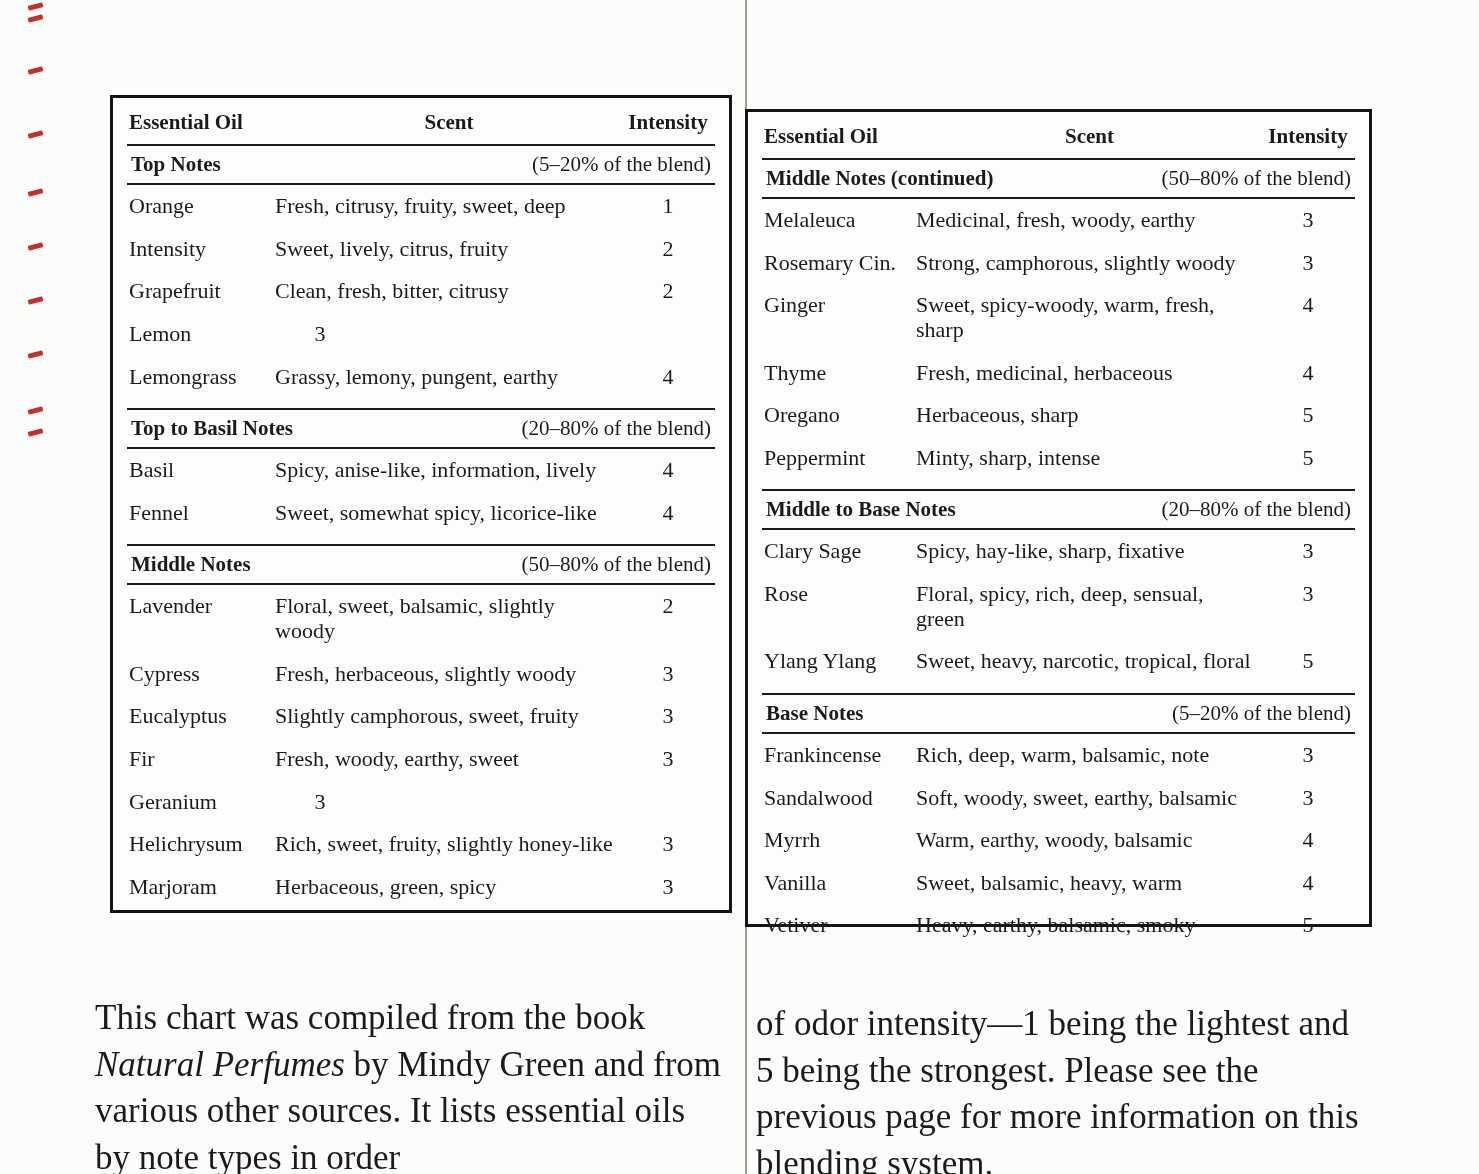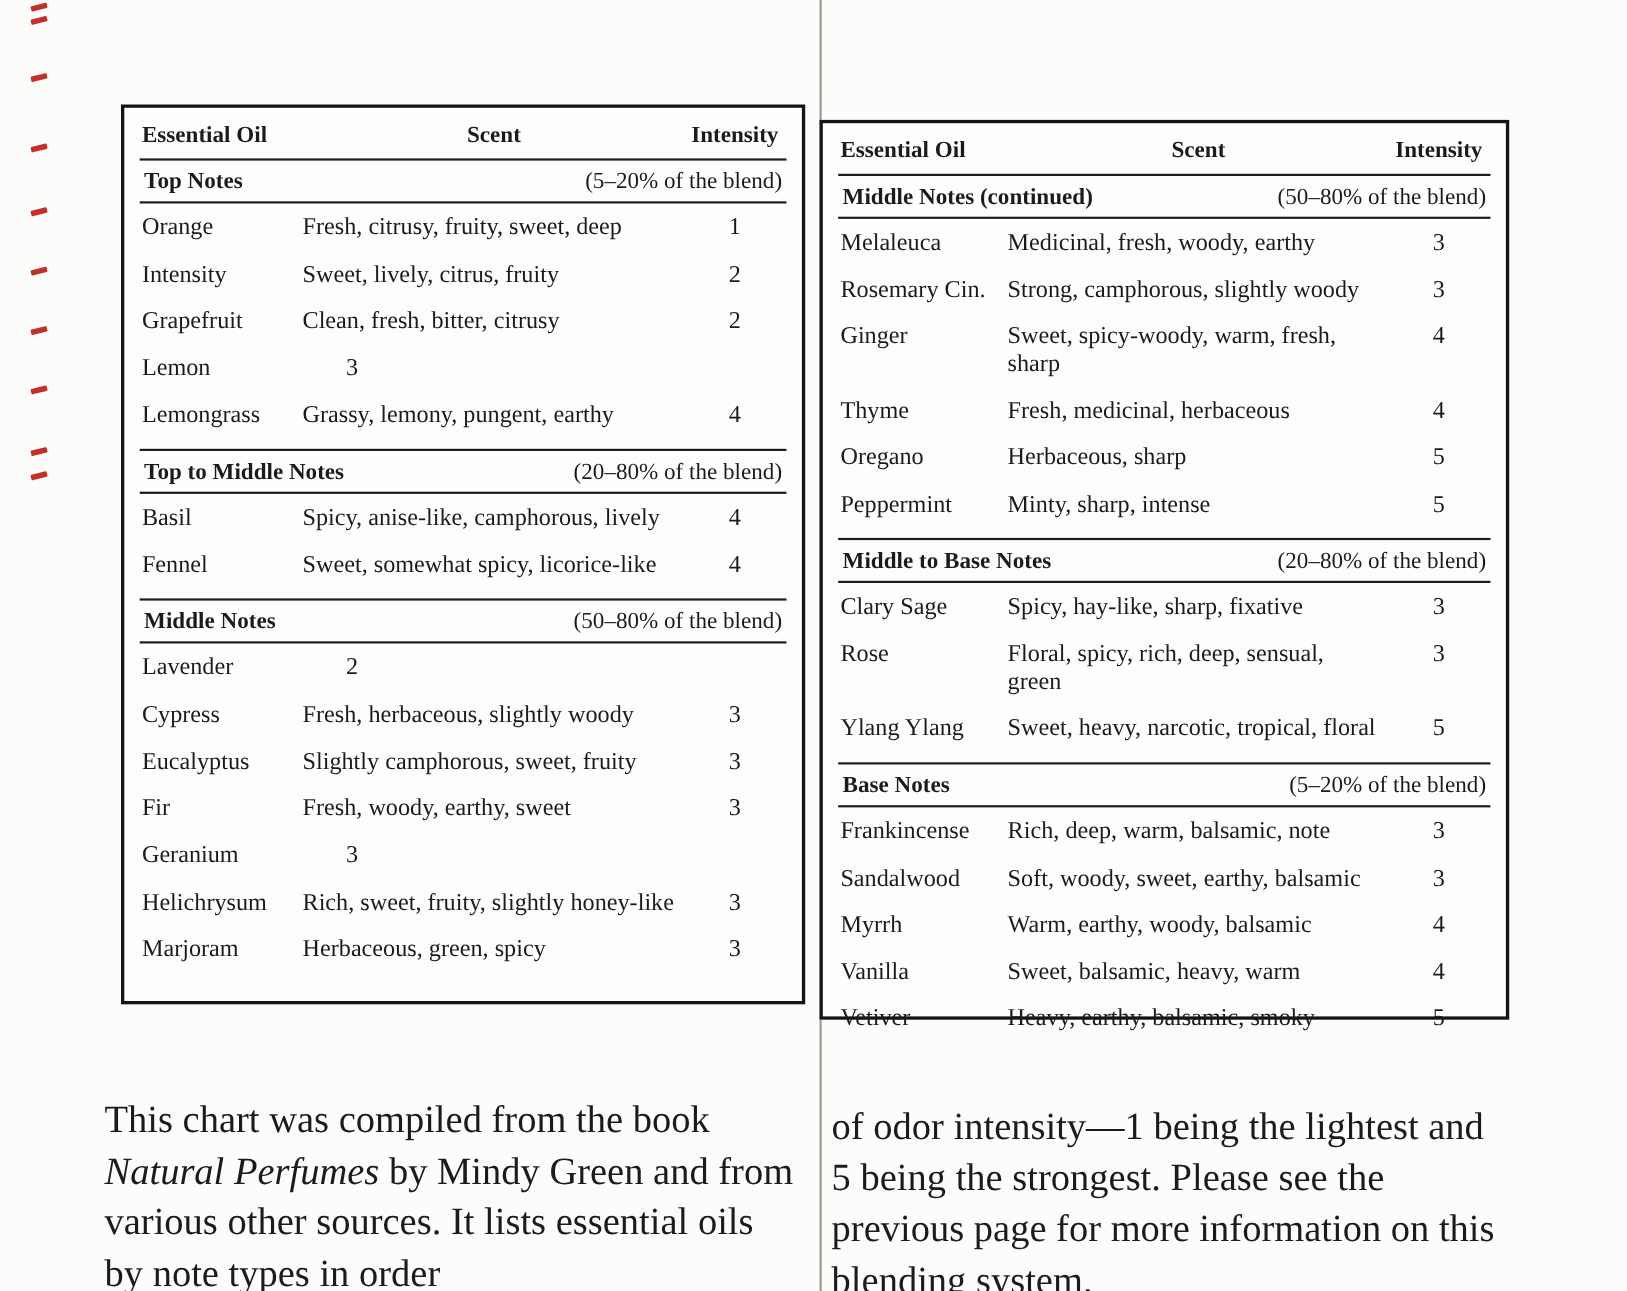--- a/index.html
+++ b/index.html
@@ -102,40 +102,41 @@
       <div class="c-oil">Lemon</div>
       <div class="c-int">3</div>
     </div>
     <div class="row">
       <div class="c-oil">Lemongrass</div>
       <div class="c-scent">Grassy, lemony, pungent, earthy</div>
       <div class="c-int">4</div>
     </div>
 
     <div class="sec-head">
-      <span class="sec-title">Top to Middle Notes</span>
+      <span class="sec-title">Top to Basil Notes</span>
       <span class="sec-range">(20–80% of the blend)</span>
     </div>
     <div class="row">
       <div class="c-oil">Basil</div>
-      <div class="c-scent">Spicy, anise-like, camphorous, lively</div>
+      <div class="c-scent">Spicy, anise-like, information, lively</div>
       <div class="c-int">4</div>
     </div>
     <div class="row">
       <div class="c-oil">Fennel</div>
       <div class="c-scent">Sweet, somewhat spicy, licorice-like</div>
       <div class="c-int">4</div>
     </div>
 
     <div class="sec-head">
       <span class="sec-title">Middle Notes</span>
       <span class="sec-range">(50–80% of the blend)</span>
     </div>
     <div class="row">
       <div class="c-oil">Lavender</div>
+      <div class="c-scent">Floral, sweet, balsamic, slightly woody</div>
       <div class="c-int">2</div>
     </div>
     <div class="row">
       <div class="c-oil">Cypress</div>
       <div class="c-scent">Fresh, herbaceous, slightly woody</div>
       <div class="c-int">3</div>
     </div>
     <div class="row">
       <div class="c-oil">Eucalyptus</div>
       <div class="c-scent">Slightly camphorous, sweet, fruity</div>

